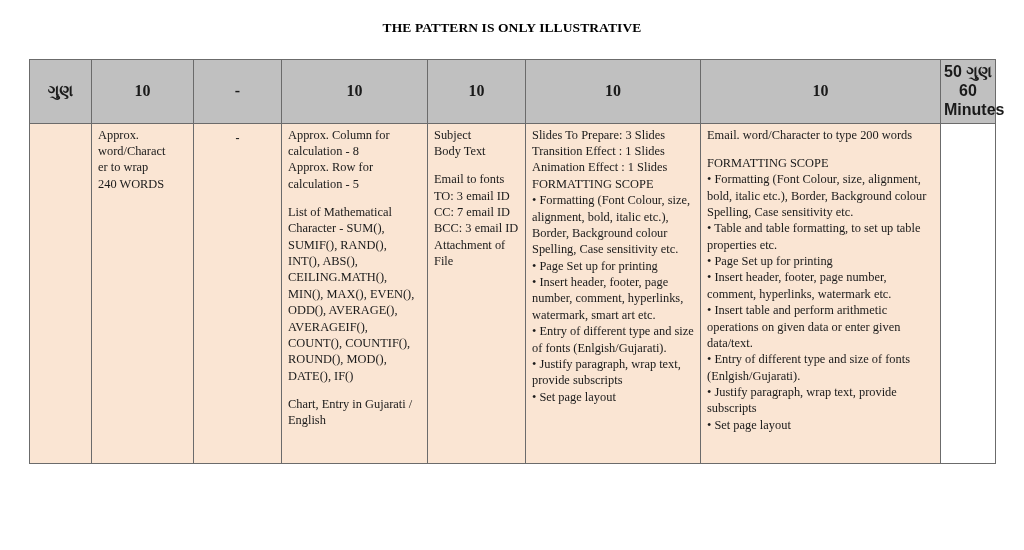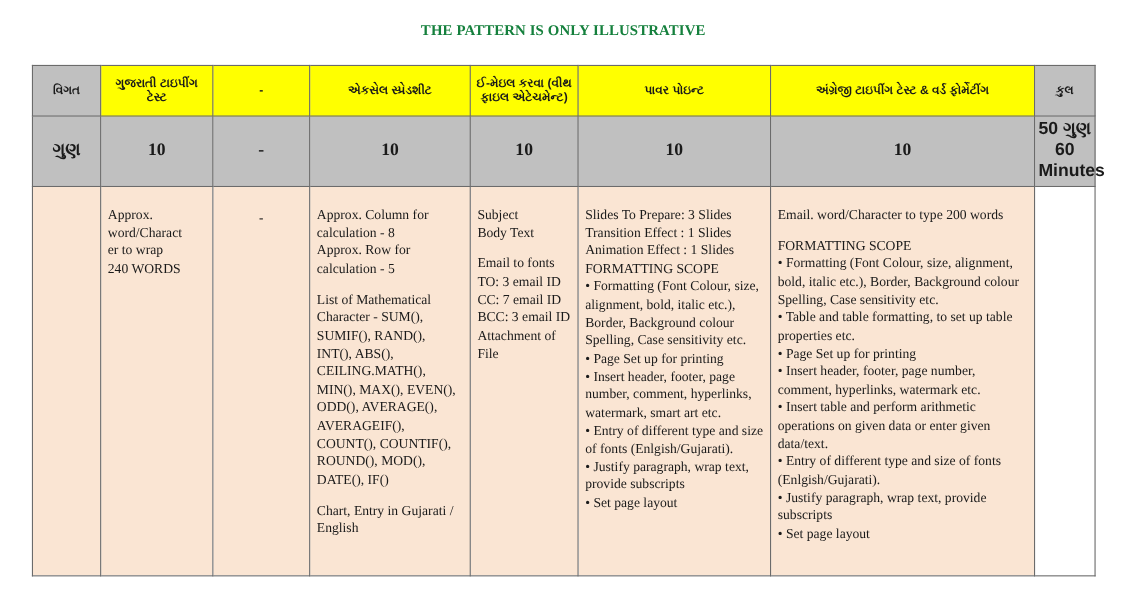--- a/index.html
+++ b/index.html
@@ -19,21 +19,21 @@
     width: 1024px;
     height: 550px;
     background: #ffffff;
   }
   .doc-title {
     text-align: center;
     font-family: "Liberation Serif", "DejaVu Serif", serif;
     font-weight: bold;
     font-size: 13.5px;
     letter-spacing: 0.1px;
-    color: #15803d;
+    color: #000000;
     padding-top: 20px;
     line-height: 1.2;
   }
   .table-wrap {
     position: absolute;
     left: 29px;
     top: 59px;
     width: 966px;
   }
   table.pattern {
@@ -69,21 +69,21 @@
     font-family: "Liberation Sans", "DejaVu Sans", sans-serif;
     font-size: 10px;
     line-height: 1.25;
   }
   
   tr.body-row td {
     background: #fae5d3;
     height: 336px;
     font-size: 12.4px;
     line-height: 1.32;
-    padding: 17px 6px 0 6px;
+    padding: 3px 6px 0 6px;
     overflow: hidden;
   }
   tr.body-row td.empty-body { background: #fae5d3; }
   tr.body-row td.no-cell {
     background: #ffffff;
     border: none;
   }
   .cell-inner {
     overflow: hidden;
     height: 330px;
@@ -124,30 +124,20 @@
           <col class="col-b">
           <col class="col-c">
           <col class="col-d">
         <col class="col-e">
           <col class="col-f">
           <col class="col-g">
           <col class="col-h">
       </colgroup>
 
       <tbody>
-          <tr class="head-row">
-        <td class="c-gray gujarati">વિગત</td>
-        <td class="c-yellow gujarati">ગુજરાતી ટાઇપીંગ ટેસ્ટ</td>
-        <td class="c-yellow gujarati">-</td>
-        <td class="c-yellow gujarati">એકસેલ સ્પ્રેડશીટ</td>
-        <td class="c-yellow gujarati">ઈ-મેઇલ કરવા (વીથ ફાઇલ એટેચમેન્ટ)</td>
-        <td class="c-yellow gujarati">પાવર પોઇન્ટ</td>
-        <td class="c-yellow gujarati">અંગ્રેજી ટાઇપીંગ ટેસ્ટ &amp; વર્ડ ફોર્મેટીંગ</td>
-        <td class="c-gray gujarati">કુલ</td>
-      </tr>
 
       <tr class="marks-row">
         <td class="c-gray gujarati">ગુણ</td>
         <td class="c-gray">10</td>
         <td class="c-gray">-</td>
         <td class="c-gray">10</td>
         <td class="c-gray">10</td>
         <td class="c-gray">10</td>
         <td class="c-gray">10</td>
         <td class="c-gray total-cell">

